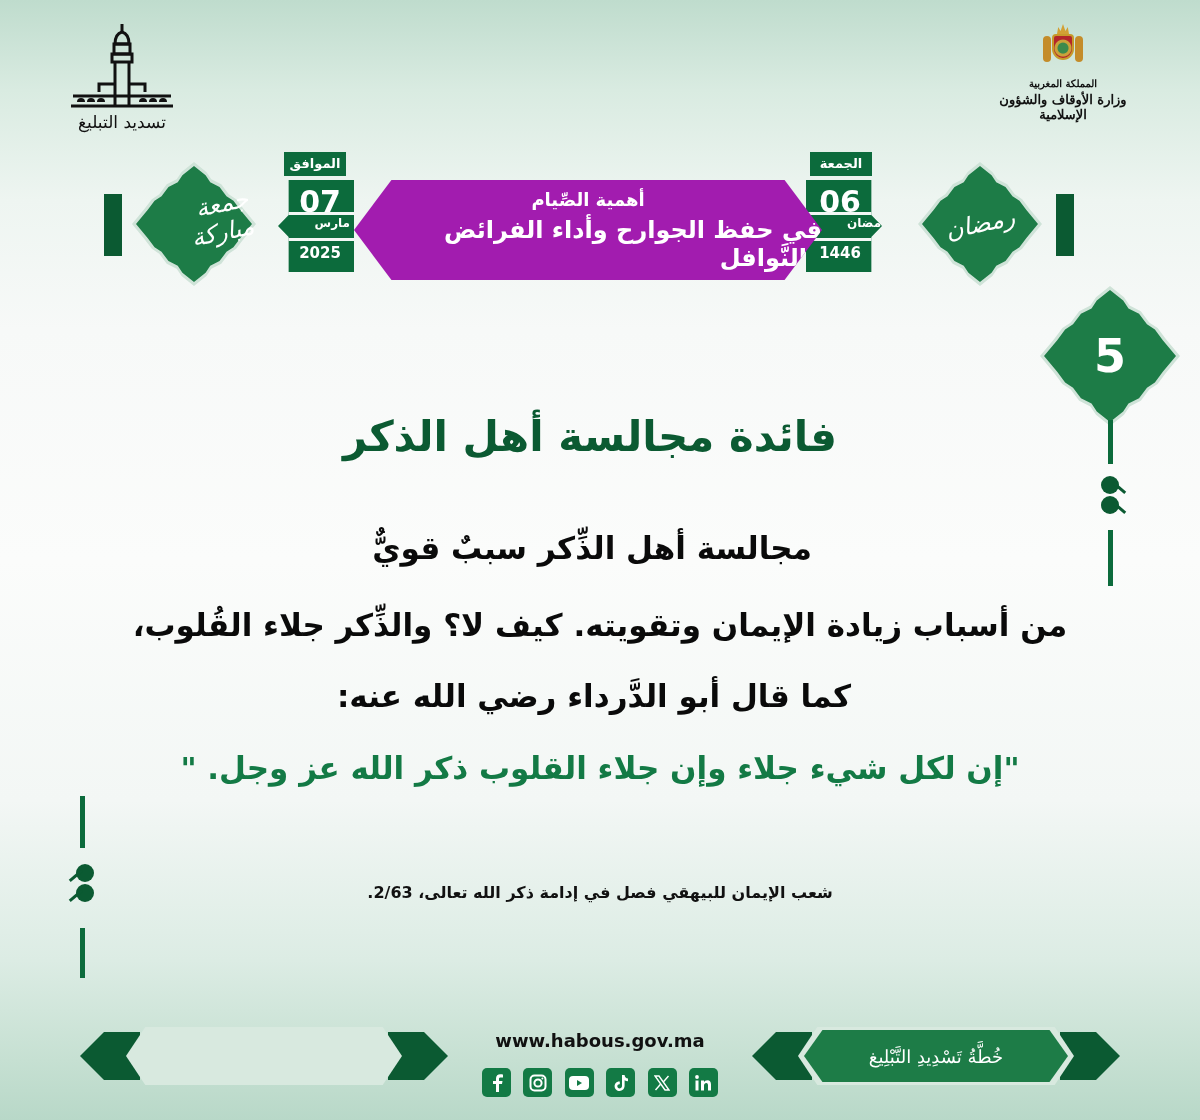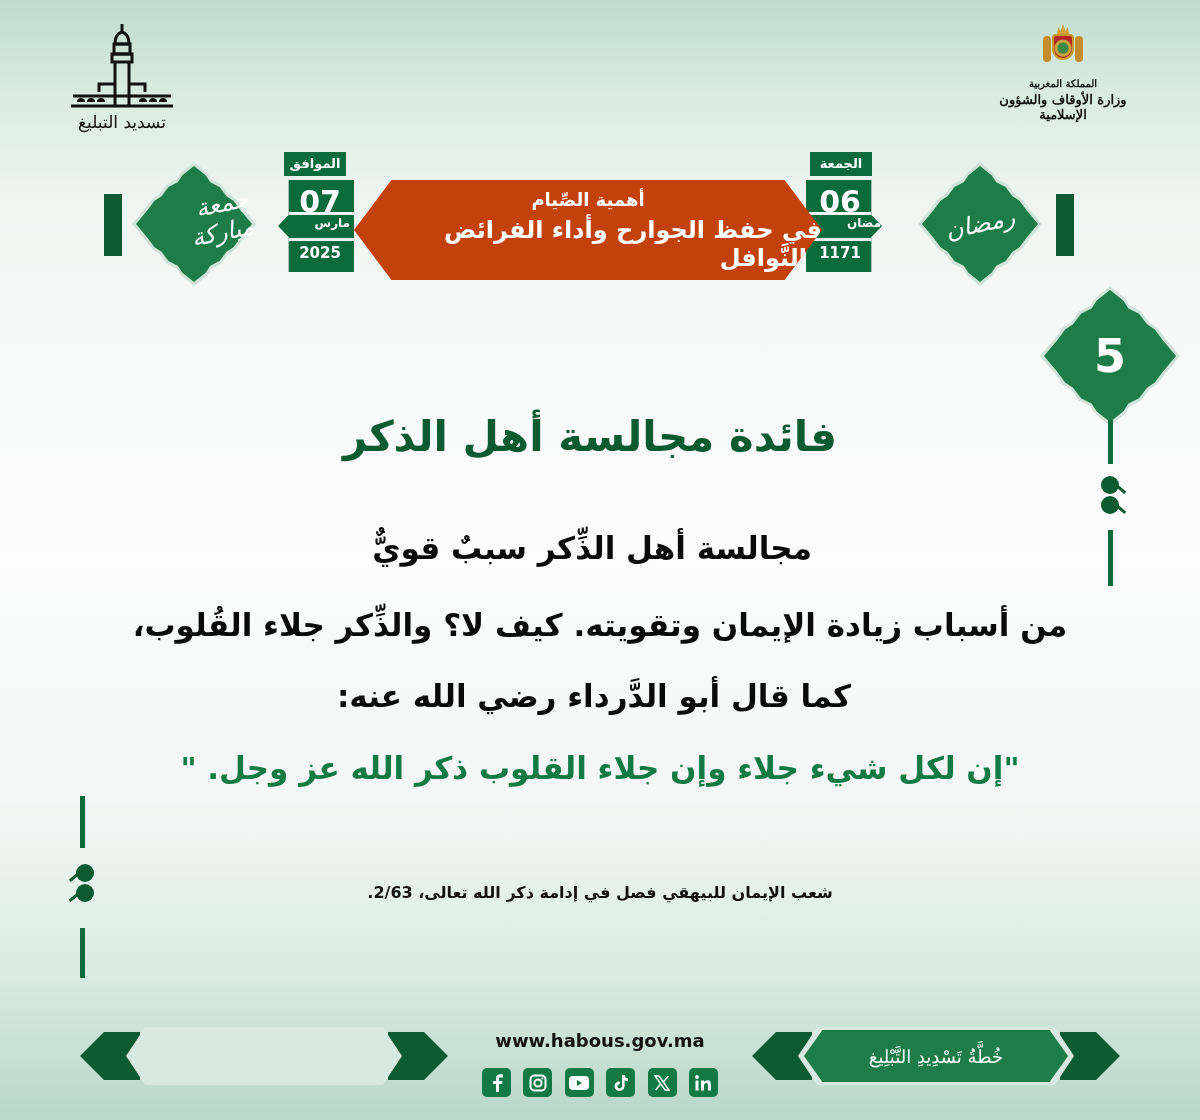--- a/index.html
+++ b/index.html
@@ -61,21 +61,21 @@
     position: absolute; top: 28px; left: 0; width: 76px; height: 92px; background: #0c6b3c;
   }
   .date-left .body { clip-path: polygon(14% 0, 100% 0, 100% 100%, 14% 100%, 14% 62%, 0 50%, 14% 38%); }
   .date-right .body { clip-path: polygon(0 0, 86% 0, 86% 38%, 100% 50%, 86% 62%, 86% 100%, 0 100%); }
   .date-block .day { position: absolute; top: 30px; width: 100%; text-align: center; color: #fff; font-size: 30px; font-weight: bold; }
   .date-block .month { position: absolute; top: 70px; width: 100%; color: #fff; font-size: 12px; font-weight: bold; direction: rtl; }
   .date-block .year { position: absolute; top: 94px; width: 100%; text-align: center; color: #fff; font-size: 15px; font-weight: bold; }
   .date-block .sep1, .date-block .sep2 { position: absolute; left: 0; width: 76px; height: 3px; background: #f3f7f5; }
 
   .main-banner {
-    left: 354px; top: 180px; width: 468px; height: 100px; background: #c2410c;
+    left: 354px; top: 180px; width: 468px; height: 100px; background: #a21caf;
     clip-path: polygon(8% 0, 92% 0, 100% 50%, 92% 100%, 8% 100%, 0 50%);
     display: flex; flex-direction: column; align-items: center; justify-content: center; color: #fff; direction: rtl;
   }
   .main-banner .l1 { font-size: 18px; font-weight: bold; margin-bottom: 6px; }
   .main-banner .l2 { font-size: 24px; font-weight: bold; }
 
   
   .num-badge { right: 24px; top: 290px; width: 132px; height: 132px; }
   .num-badge .calli { font-family: "DejaVu Sans", sans-serif; font-style: normal; transform: none; font-size: 46px; font-weight: bold; }
   .vline { width: 5px; background: #0c6b3c; }
@@ -184,21 +184,21 @@
   </div>
 </div>
 
 <div class="abs date-block date-right" style="left:806px;">
   <div class="tag" style="left:4px;">الجمعة</div>
   <div class="body">
     <div class="day" style="top:4px;left:-4px;">06</div>
     <div class="sep1" style="top:32px;"></div>
     <div class="month" style="top:36px;left:6px;">رمضان</div>
     <div class="sep2" style="top:58px;"></div>
-    <div class="year" style="top:64px;left:-4px;">1171</div>
+    <div class="year" style="top:64px;left:-4px;">1446</div>
   </div>
 </div>
 
 <div class="abs main-banner">
   <div class="l1">أهمية الصِّيام</div>
   <div class="l2">في حفظ الجوارح وأداء الفرائض والنَّوافل</div>
 </div>
 
 <div class="abs diamond-badge num-badge">
   <div class="shape-border"></div>

